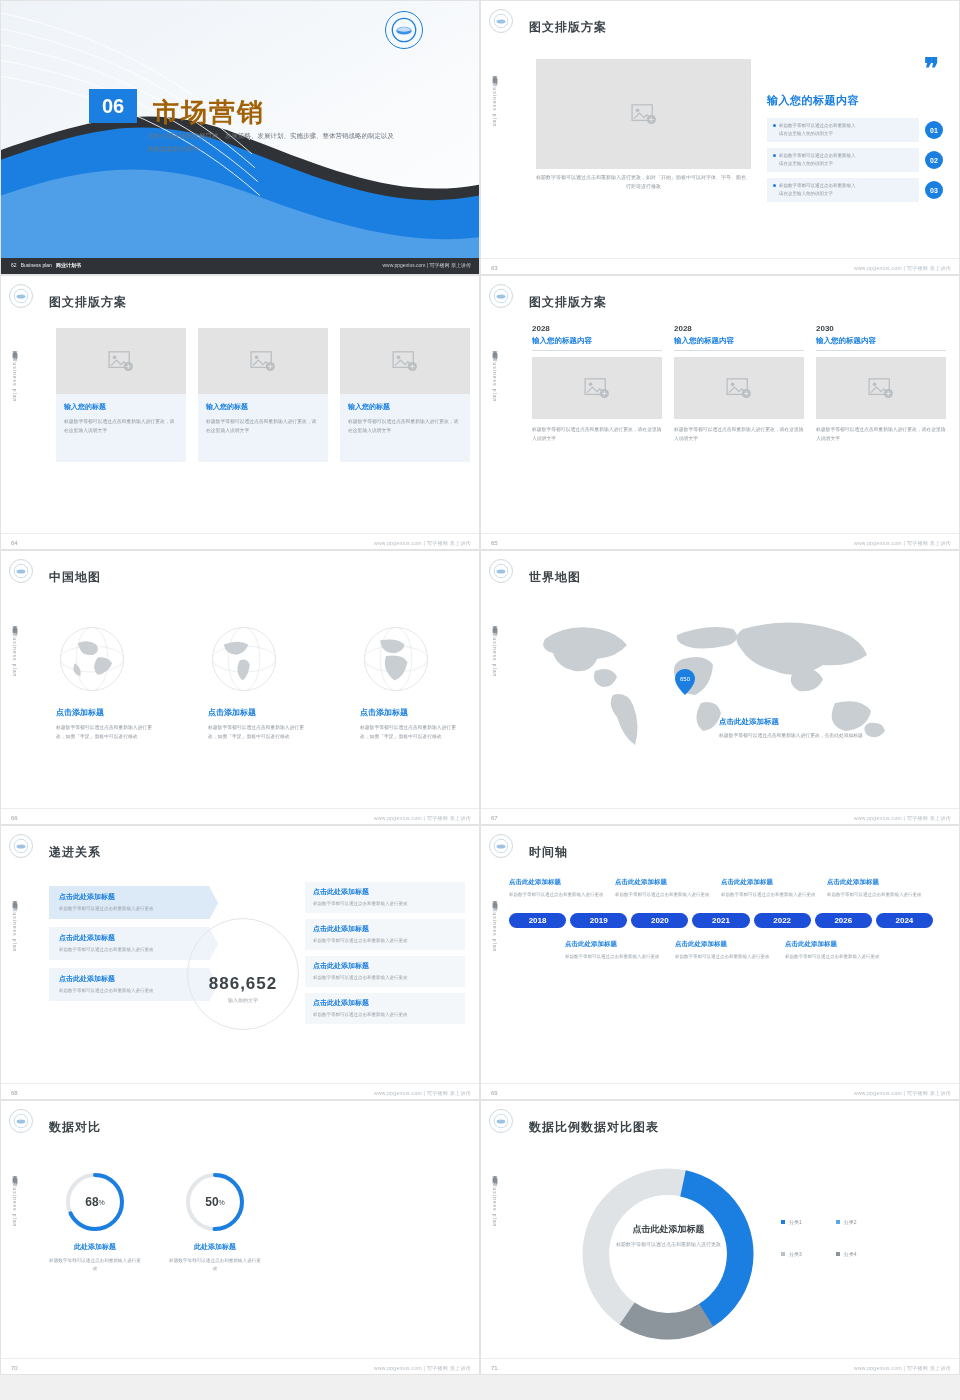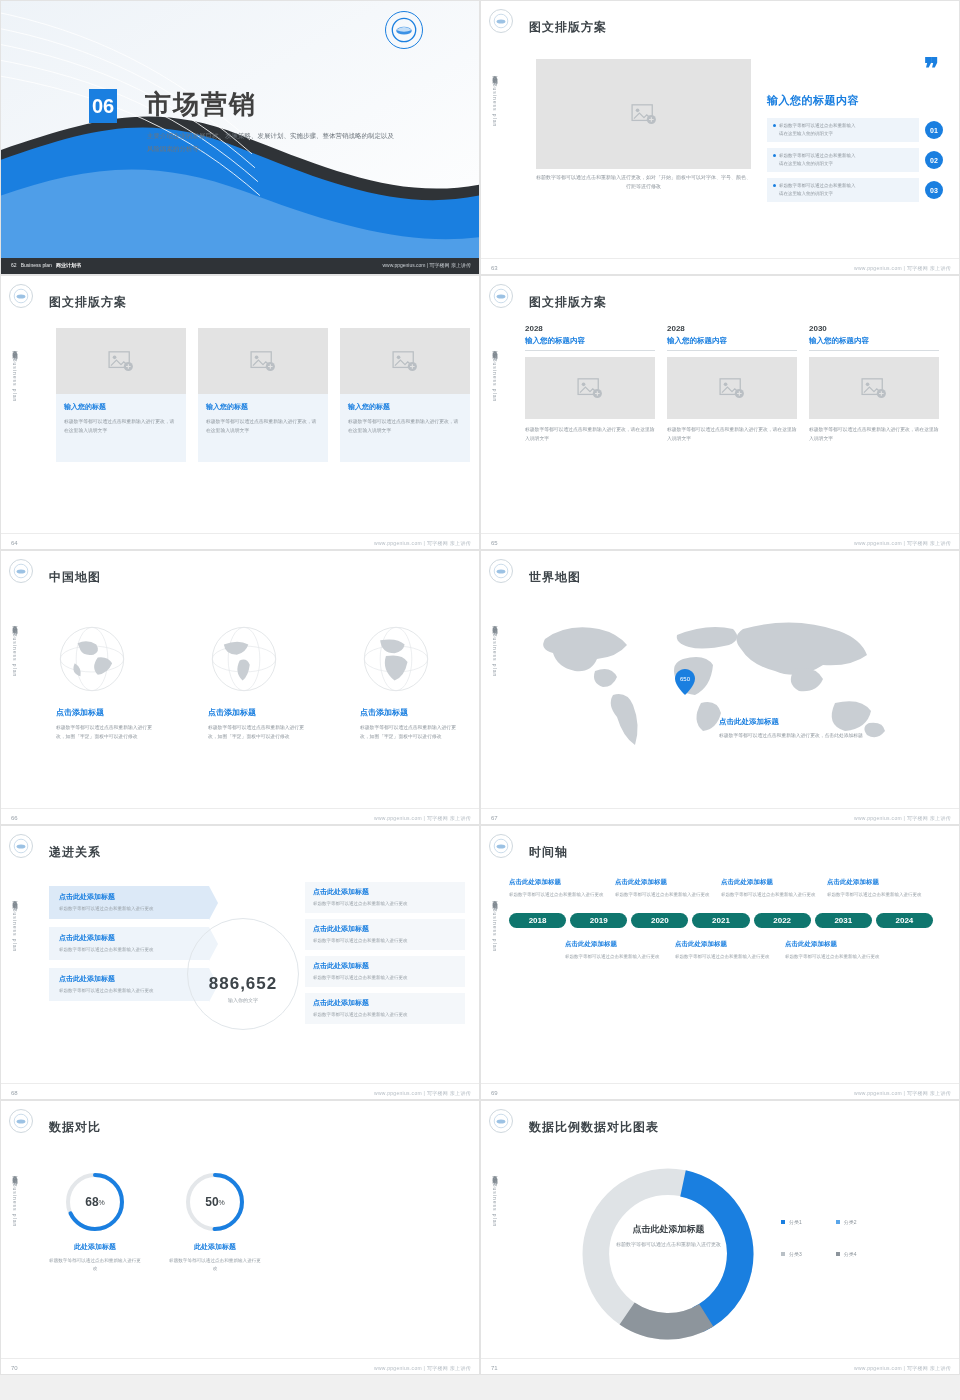--- a/index.html
+++ b/index.html
@@ -14,22 +14,22 @@
   .footer{position:absolute;left:0;bottom:0;width:100%;height:16px;border-top:1px solid #ececec;box-sizing:border-box;}
   .pgnum{position:absolute;left:10px;bottom:3px;font-size:6px;color:#9aa3ab;}
   .foottext{position:absolute;right:8px;bottom:3px;font-size:5px;color:#b4bcc3;letter-spacing:.3px;}
   h2.title{position:absolute;left:48px;top:18px;margin:0;font-size:12px;font-weight:bold;color:#3d4449;letter-spacing:1px;}
   .ph{background:#e3e3e3;display:flex;align-items:center;justify-content:center;}
   .ph svg{width:26px;height:22px;opacity:.55;}
 
   
   #s62{background:#fff;}
   #s62 .wave{position:absolute;left:0;top:0;width:100%;height:100%;}
-  #s62 .num{position:absolute;left:88px;top:88px;width:28px;height:34px;background:#1a7fe0;color:#fff;font-size:20px;font-weight:bold;display:flex;align-items:center;justify-content:center;}
-  #s62 h1{position:absolute;left:144px;top:86px;margin:0;font-size:26px;font-weight:bold;color:#404040;letter-spacing:2px;}
+  #s62 .num{position:absolute;left:88px;top:88px;width:48px;height:34px;background:#1a7fe0;color:#fff;font-size:20px;font-weight:bold;display:flex;align-items:center;justify-content:center;}
+  #s62 h1{position:absolute;left:144px;top:86px;margin:8px;font-size:26px;font-weight:bold;color:#a16207;letter-spacing:2px;}
   #s62 .desc{position:absolute;left:146px;top:128px;width:250px;font-size:6.5px;line-height:13px;color:#6d757c;}
   #s62 .coverfoot{position:absolute;left:0;bottom:0;width:100%;height:16px;background:#2f3337;}
   #s62 .coverfoot .l{position:absolute;left:10px;top:4px;font-size:5px;color:#e8eaec;}
   #s62 .coverfoot .l b{color:#fff;}
   #s62 .coverfoot .r{position:absolute;right:8px;top:4px;font-size:5px;color:#c9ced3;}
   #s62 .badge{position:absolute;right:56px;top:10px;width:36px;height:36px;border-radius:50%;border:1.5px solid #1a7fe0;display:flex;align-items:center;justify-content:center;}
   #s62 .badge svg{width:26px;height:26px;}
 
   
   .quote{position:absolute;right:20px;top:58px;font-size:28px;color:#1a7fe0;font-family:"Liberation Serif",serif;font-weight:bold;line-height:20px;}
@@ -46,21 +46,21 @@
 
   
   .cols64{position:absolute;left:55px;top:52px;display:flex;gap:12px;}
   .card64{width:130px;}
   .card64 .ph{height:66px;}
   .card64 .txt{background:#eef4fa;padding:8px 8px 10px;box-sizing:border-box;height:68px;}
   .card64 h4{margin:0 0 5px 0;font-size:7px;color:#1a7fe0;font-weight:bold;}
   .card64 p{margin:0;font-size:4.8px;color:#8d959c;line-height:9px;}
 
   
-  .cols65{position:absolute;left:44px;top:48px;display:flex;gap:12px;}
+  .cols65{position:absolute;left:51px;top:48px;display:flex;gap:12px;}
   .card65{width:130px;}
   .card65 .yr{font-size:8px;font-weight:bold;color:#3d4449;margin-bottom:3px;}
   .card65 h4{margin:0 0 4px 0;font-size:7.5px;color:#1a7fe0;font-weight:bold;}
   .card65 .rule{height:1px;background:#d8dde1;margin-bottom:6px;}
   .card65 .ph{height:62px;margin-bottom:6px;}
   .card65 p{margin:0;font-size:4.8px;color:#8d959c;line-height:9px;}
 
   
   .globes{position:absolute;left:55px;top:72px;display:flex;gap:48px;}
   .gcol{width:104px;}
@@ -91,21 +91,21 @@
   .li68 h4{margin:0 0 3px;font-size:7px;color:#1a7fe0;font-weight:bold;}
   .li68 p{margin:0;font-size:4.5px;color:#98a0a7;line-height:8px;}
 
   
   .tl{position:absolute;left:28px;top:52px;width:424px;}
   .tltop{display:flex;gap:6px;}
   .tltop .cell{width:100px;}
   .tltop h4{margin:0 0 4px;font-size:6.5px;color:#1a7fe0;font-weight:bold;}
   .tltop p{margin:0;font-size:4.5px;color:#98a0a7;line-height:8px;}
   .years{display:flex;gap:4px;margin-top:14px;}
-  .yr69{flex:1;background:#0f766e;color:#fff;font-size:8px;font-weight:bold;text-align:center;padding:3px 0;border-radius:9px;}
+  .yr69{flex:1;background:#1d4ed8;color:#fff;font-size:8px;font-weight:bold;text-align:center;padding:3px 0;border-radius:9px;}
   .tlbot{display:flex;gap:6px;margin-top:12px;padding-left:56px;}
   .tlbot .cell{width:104px;}
   .tlbot h4{margin:0 0 4px;font-size:6.5px;color:#1a7fe0;font-weight:bold;}
   .tlbot p{margin:0;font-size:4.5px;color:#98a0a7;line-height:8px;}
 
   
   .donuts{position:absolute;left:48px;top:70px;display:flex;gap:28px;}
   .dcol{width:92px;text-align:center;}
   .dcol .ring{width:62px;height:62px;margin:0 auto;position:relative;}
   .dcol .pct{position:absolute;left:0;top:0;width:62px;height:62px;display:flex;align-items:center;justify-content:center;font-size:12px;font-weight:bold;color:#3d4449;}
@@ -498,21 +498,21 @@
             <h4>点击此处添加标题</h4>
             <p>标题数字等都可以通过点击和重新输入进行更改</p>
           </div>
       </div>
       <div class="years">
         <div class="yr69">2018</div>
         <div class="yr69">2019</div>
         <div class="yr69">2020</div>
         <div class="yr69">2021</div>
         <div class="yr69">2022</div>
-        <div class="yr69">2031</div>
+        <div class="yr69">2026</div>
         <div class="yr69">2024</div>
       </div>
       <div class="tlbot">
         <div class="cell">
             <h4>点击此处添加标题</h4>
             <p>标题数字等都可以通过点击和重新输入进行更改</p>
           </div>
         <div class="cell">
             <h4>点击此处添加标题</h4>
             <p>标题数字等都可以通过点击和重新输入进行更改</p>

